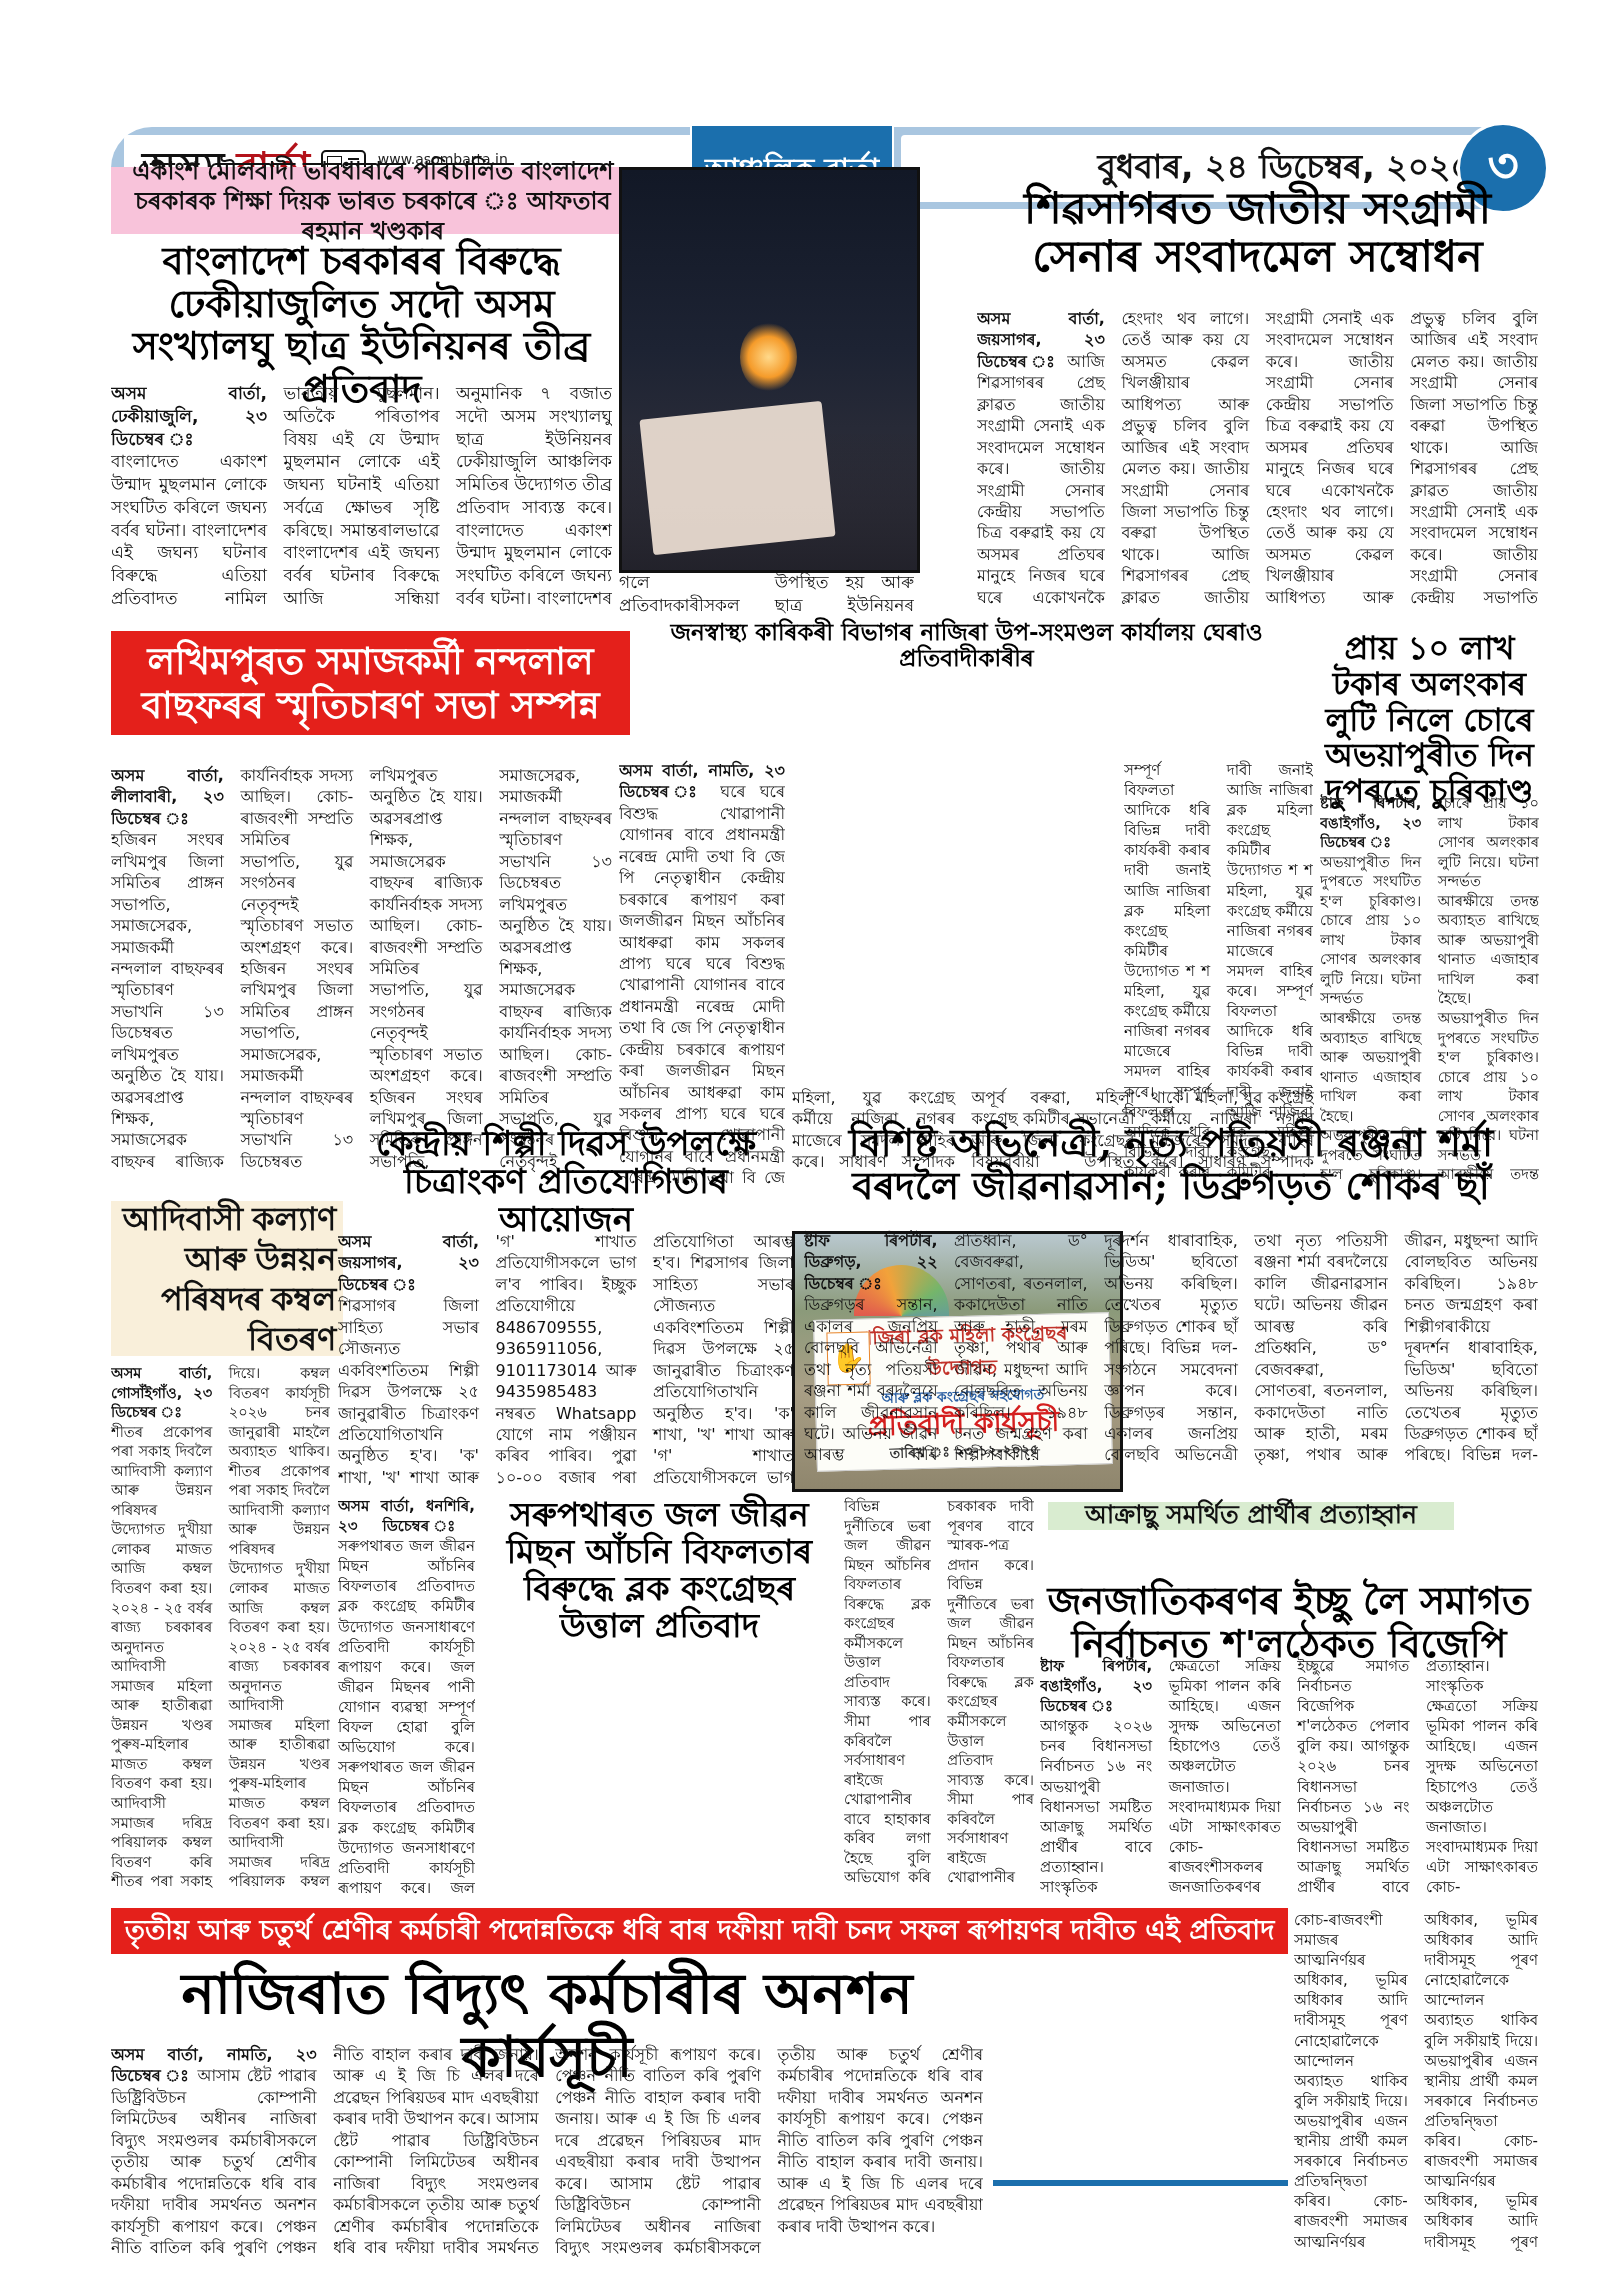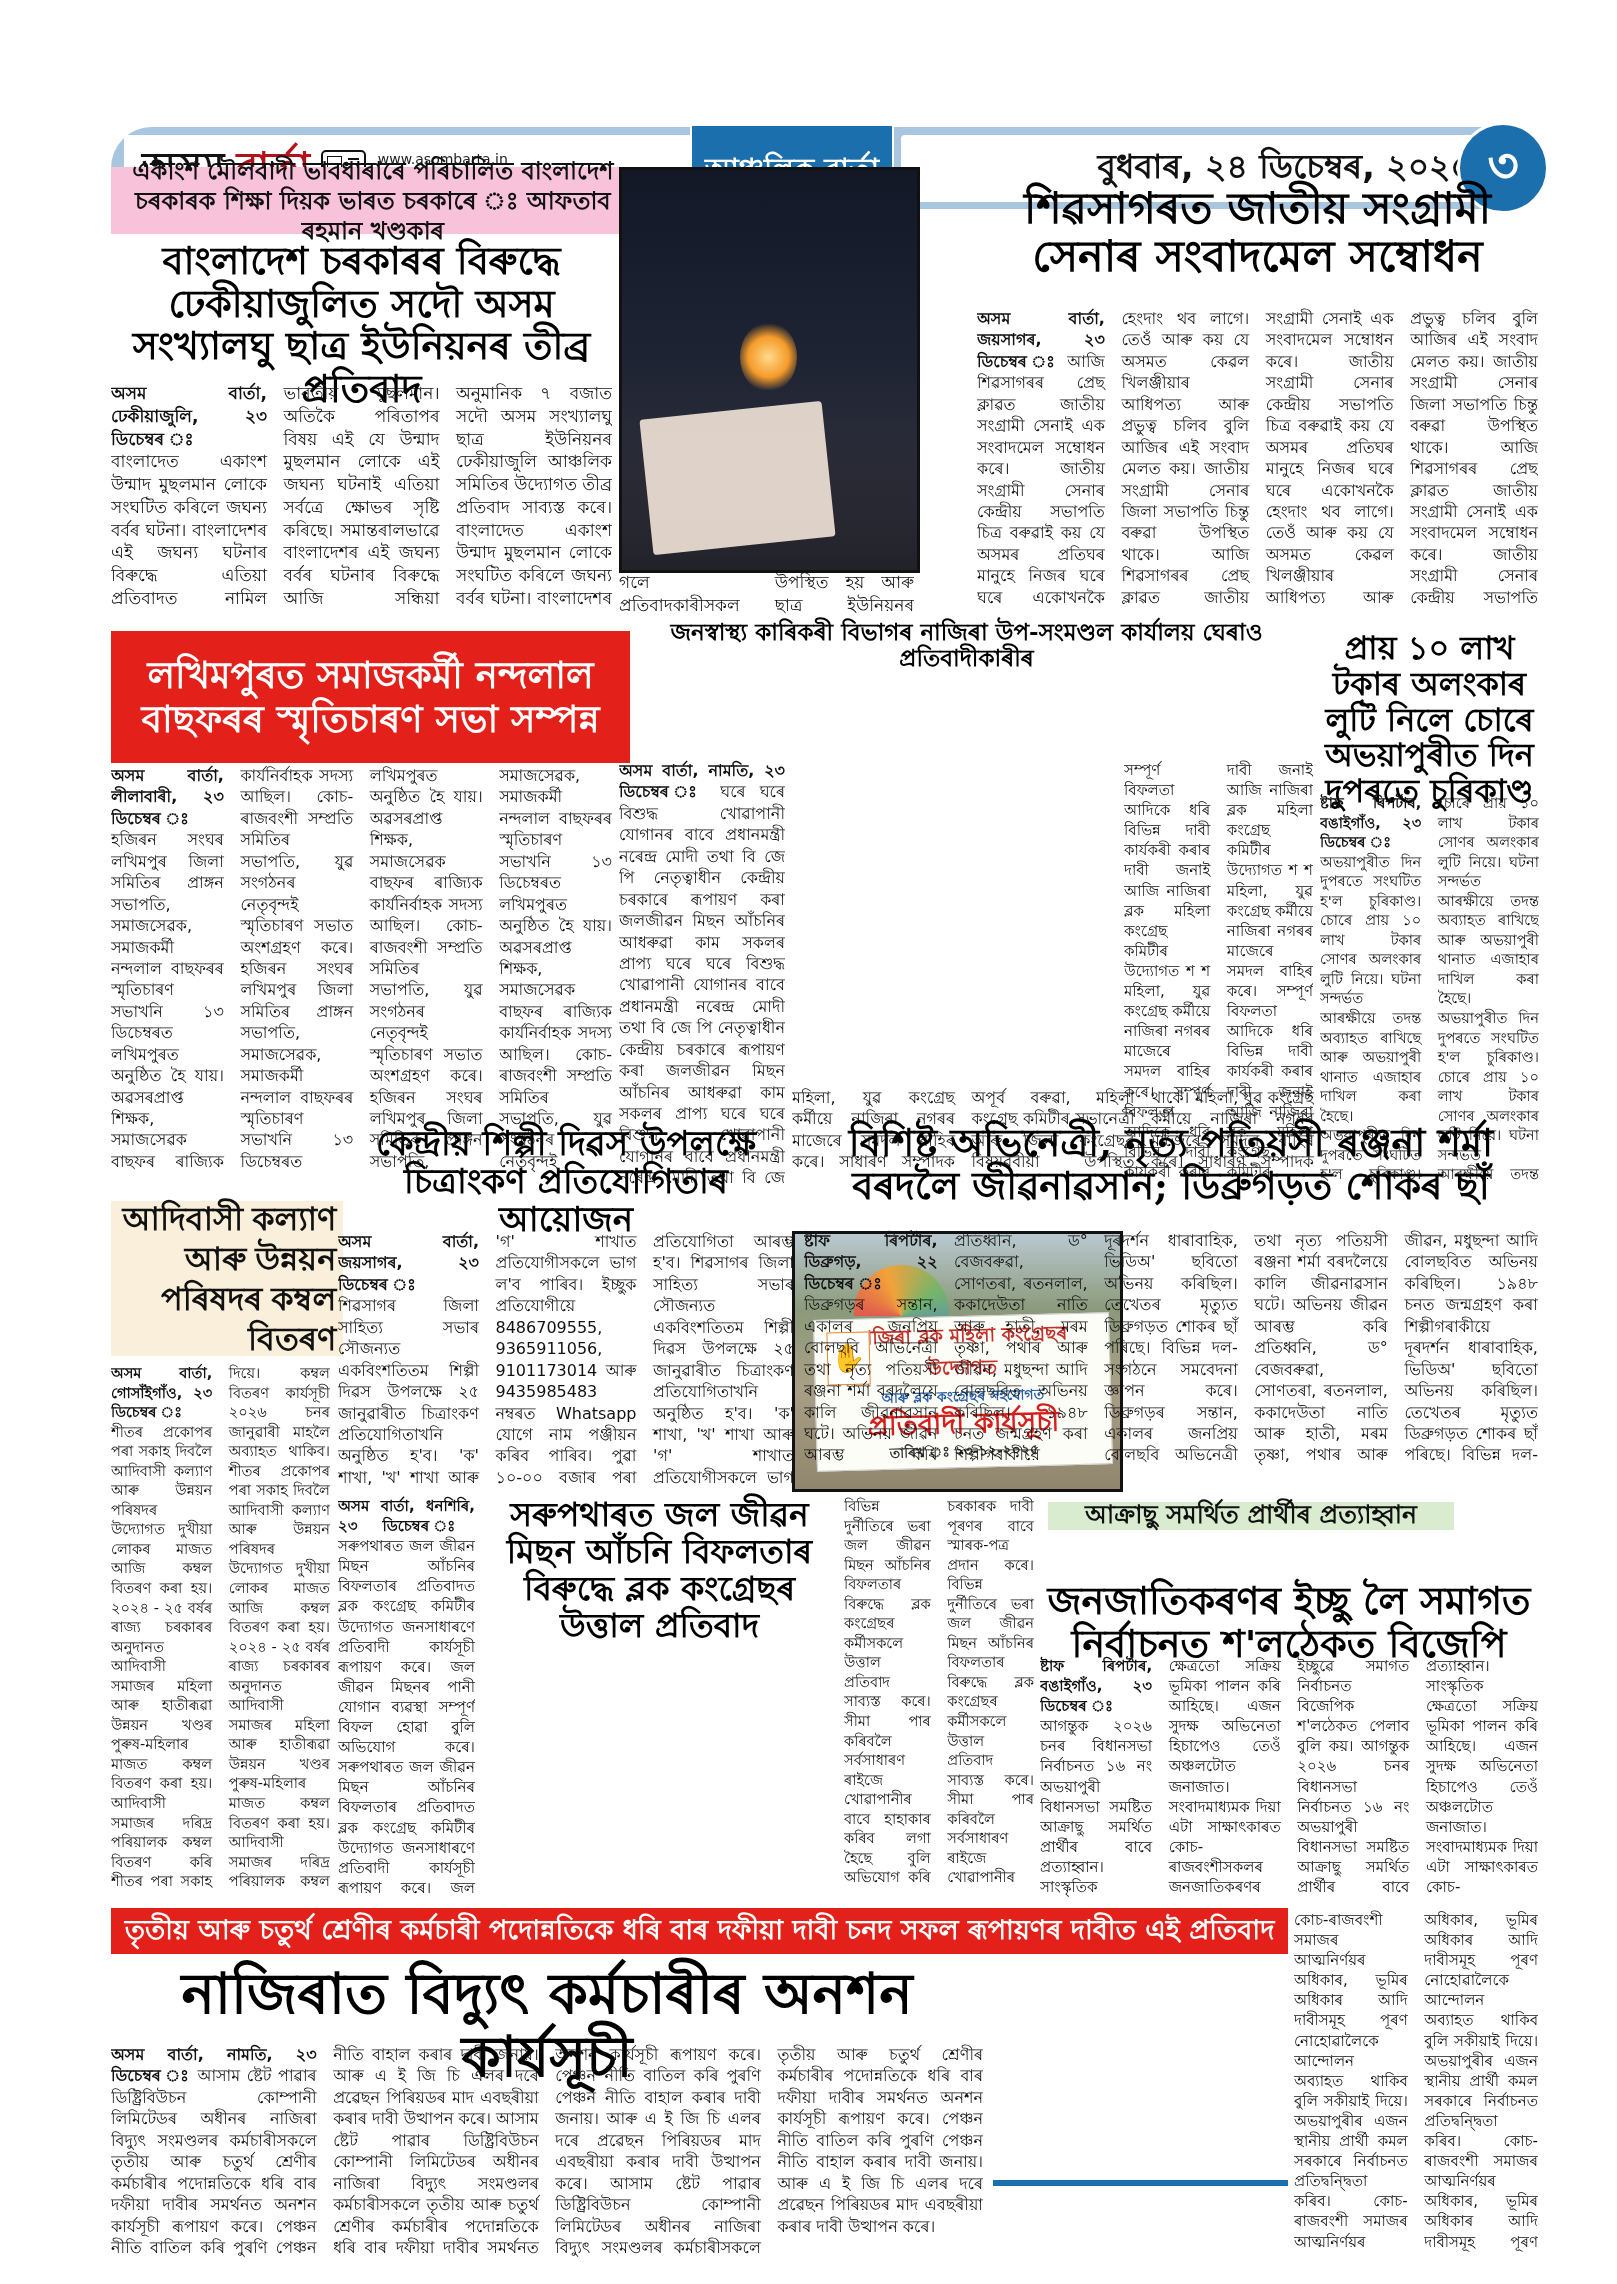--- a/index.html
+++ b/index.html
@@ -105,21 +105,21 @@
   </div>
 
   <div class="abs hl" style="left:977px;top:184px;width:561px;height:117px;font-size:43px;">
     <span>শিৱসাগৰত জাতীয় সংগ্ৰামী সেনাৰ সংবাদমেল সম্বোধন</span>
   </div>
   <div class="abs body-txt" style="left:977px;top:308px;width:561px;height:317px;column-count:4;font-size:16px;">
     <span class="byline">অসম বাৰ্তা, জয়সাগৰ, ২৩ ডিচেম্বৰ ঃ </span>
     <span>আজি শিৱসাগৰৰ প্ৰেছ ক্লাৱত জাতীয় সংগ্ৰামী সেনাই এক সংবাদমেল সম্বোধন কৰে। জাতীয় সংগ্ৰামী সেনাৰ কেন্দ্ৰীয় সভাপতি চিত্ৰ বৰুৱাই কয় যে অসমৰ প্ৰতিঘৰ মানুহে নিজৰ ঘৰে ঘৰে একোখনকৈ হেংদাং থব লাগে। তেওঁ আৰু কয় যে অসমত কেৱল খিলঞ্জীয়াৰ আধিপত্য আৰু প্ৰভুত্ব চলিব বুলি আজিৰ এই সংবাদ মেলত কয়। জাতীয় সংগ্ৰামী সেনাৰ জিলা সভাপতি চিন্তু বৰুৱা উপস্থিত থাকে। আজি শিৱসাগৰৰ প্ৰেছ ক্লাৱত জাতীয় সংগ্ৰামী সেনাই এক সংবাদমেল সম্বোধন কৰে। জাতীয় সংগ্ৰামী সেনাৰ কেন্দ্ৰীয় সভাপতি চিত্ৰ বৰুৱাই কয় যে অসমৰ প্ৰতিঘৰ মানুহে নিজৰ ঘৰে ঘৰে একোখনকৈ হেংদাং থব লাগে। তেওঁ আৰু কয় যে অসমত কেৱল খিলঞ্জীয়াৰ আধিপত্য আৰু প্ৰভুত্ব চলিব বুলি আজিৰ এই সংবাদ মেলত কয়। জাতীয় সংগ্ৰামী সেনাৰ জিলা সভাপতি চিন্তু বৰুৱা উপস্থিত থাকে। আজি শিৱসাগৰৰ প্ৰেছ ক্লাৱত জাতীয় সংগ্ৰামী সেনাই এক সংবাদমেল সম্বোধন কৰে। জাতীয় সংগ্ৰামী সেনাৰ কেন্দ্ৰীয় সভাপতি চিত্ৰ বৰুৱাই কয় যে অসমৰ প্ৰতিঘৰ মানুহে নিজৰ ঘৰে ঘৰে একোখনকৈ হেংদাং থব লাগে। তেওঁ আৰু কয় যে অসমত কেৱল খিলঞ্জীয়াৰ আধিপত্য আৰু প্ৰভুত্ব চলিব বুলি আজিৰ এই সংবাদ মেলত কয়। জাতীয় সংগ্ৰামী সেনাৰ জিলা সভাপতি চিন্তু বৰুৱা উপস্থিত থাকে। আজি শিৱসাগৰৰ প্ৰেছ ক্লাৱত জাতীয় সংগ্ৰামী সেনাই এক সংবাদমেল সম্বোধন কৰে। জাতীয় সংগ্ৰামী সেনাৰ কেন্দ্ৰীয় সভাপতি চিত্ৰ বৰুৱাই কয় যে অসমৰ প্ৰতিঘৰ মানুহে নিজৰ ঘৰে ঘৰে একোখনকৈ হেংদাং থব লাগে। তেওঁ আৰু কয় যে অসমত কেৱল খিলঞ্জীয়াৰ আধিপত্য আৰু প্ৰভুত্ব চলিব বুলি আজিৰ এই সংবাদ মেলত কয়। জাতীয় সংগ্ৰামী সেনাৰ জিলা সভাপতি চিন্তু বৰুৱা উপস্থিত থাকে।</span>
   </div>
 
-  <div class="abs box-red" style="left:111px;top:631px;width:501px;height:132px;font-size:37px;padding:0 9px;">
+  <div class="abs box-red" style="left:111px;top:631px;width:501px;height:104px;font-size:37px;padding:0 9px;">
     <span>লখিমপুৰত সমাজকৰ্মী নন্দলাল বাছফৰৰ স্মৃতিচাৰণ সভা সম্পন্ন</span>
   </div>
   <div class="abs body-txt" style="left:111px;top:765px;width:501px;height:428px;column-count:4;font-size:16px;">
     <span class="byline">অসম বাৰ্তা, লীলাবাৰী, ২৩ ডিচেম্বৰ ঃ </span>
     <span>হজিৰন সংঘৰ লখিমপুৰ জিলা সমিতিৰ প্ৰাঙ্গন সভাপতি, সমাজসেৱক, সমাজকৰ্মী নন্দলাল বাছফৰৰ স্মৃতিচাৰণ সভাখনি ১৩ ডিচেম্বৰত লখিমপুৰত অনুষ্ঠিত হৈ যায়। অৱসৰপ্ৰাপ্ত শিক্ষক, সমাজসেৱক বাছফৰ ৰাজ্যিক কাৰ্যনিৰ্বাহক সদস্য আছিল। কোচ-ৰাজবংশী সম্প্ৰতি সমিতিৰ সভাপতি, যুৱ সংগঠনৰ নেতৃবৃন্দই স্মৃতিচাৰণ সভাত অংশগ্ৰহণ কৰে। হজিৰন সংঘৰ লখিমপুৰ জিলা সমিতিৰ প্ৰাঙ্গন সভাপতি, সমাজসেৱক, সমাজকৰ্মী নন্দলাল বাছফৰৰ স্মৃতিচাৰণ সভাখনি ১৩ ডিচেম্বৰত লখিমপুৰত অনুষ্ঠিত হৈ যায়। অৱসৰপ্ৰাপ্ত শিক্ষক, সমাজসেৱক বাছফৰ ৰাজ্যিক কাৰ্যনিৰ্বাহক সদস্য আছিল। কোচ-ৰাজবংশী সম্প্ৰতি সমিতিৰ সভাপতি, যুৱ সংগঠনৰ নেতৃবৃন্দই স্মৃতিচাৰণ সভাত অংশগ্ৰহণ কৰে। হজিৰন সংঘৰ লখিমপুৰ জিলা সমিতিৰ প্ৰাঙ্গন সভাপতি, সমাজসেৱক, সমাজকৰ্মী নন্দলাল বাছফৰৰ স্মৃতিচাৰণ সভাখনি ১৩ ডিচেম্বৰত লখিমপুৰত অনুষ্ঠিত হৈ যায়। অৱসৰপ্ৰাপ্ত শিক্ষক, সমাজসেৱক বাছফৰ ৰাজ্যিক কাৰ্যনিৰ্বাহক সদস্য আছিল। কোচ-ৰাজবংশী সম্প্ৰতি সমিতিৰ সভাপতি, যুৱ সংগঠনৰ নেতৃবৃন্দই স্মৃতিচাৰণ সভাত অংশগ্ৰহণ কৰে। হজিৰন সংঘৰ লখিমপুৰ জিলা সমিতিৰ প্ৰাঙ্গন সভাপতি, সমাজসেৱক, সমাজকৰ্মী নন্দলাল বাছফৰৰ স্মৃতিচাৰণ সভাখনি ১৩ ডিচেম্বৰত লখিমপুৰত অনুষ্ঠিত হৈ যায়। অৱসৰপ্ৰাপ্ত শিক্ষক, সমাজসেৱক বাছফৰ ৰাজ্যিক কাৰ্যনিৰ্বাহক সদস্য আছিল। কোচ-ৰাজবংশী সম্প্ৰতি সমিতিৰ সভাপতি, যুৱ সংগঠনৰ নেতৃবৃন্দই স্মৃতিচাৰণ সভাত অংশগ্ৰহণ কৰে। হজিৰন সংঘৰ লখিমপুৰ জিলা সমিতিৰ প্ৰাঙ্গন সভাপতি, সমাজসেৱক, সমাজকৰ্মী নন্দলাল বাছফৰৰ স্মৃতিচাৰণ সভাখনি ১৩ ডিচেম্বৰত লখিমপুৰত অনুষ্ঠিত হৈ যায়। অৱসৰপ্ৰাপ্ত শিক্ষক, সমাজসেৱক বাছফৰ ৰাজ্যিক কাৰ্যনিৰ্বাহক সদস্য আছিল। কোচ-ৰাজবংশী সম্প্ৰতি সমিতিৰ সভাপতি, যুৱ সংগঠনৰ নেতৃবৃন্দই স্মৃতিচাৰণ সভাত অংশগ্ৰহণ কৰে। হজিৰন সংঘৰ লখিমপুৰ জিলা সমিতিৰ প্ৰাঙ্গন সভাপতি, সমাজসেৱক, সমাজকৰ্মী নন্দলাল বাছফৰৰ স্মৃতিচাৰণ সভাখনি ১৩ ডিচেম্বৰত লখিমপুৰত অনুষ্ঠিত হৈ যায়। অৱসৰপ্ৰাপ্ত শিক্ষক, সমাজসেৱক বাছফৰ ৰাজ্যিক কাৰ্যনিৰ্বাহক সদস্য আছিল। কোচ-ৰাজবংশী সম্প্ৰতি সমিতিৰ সভাপতি, যুৱ সংগঠনৰ নেতৃবৃন্দই স্মৃতিচাৰণ সভাত অংশগ্ৰহণ কৰে। হজিৰন সংঘৰ লখিমপুৰ জিলা সমিতিৰ প্ৰাঙ্গন সভাপতি, সমাজসেৱক, সমাজকৰ্মী নন্দলাল বাছফৰৰ স্মৃতিচাৰণ সভাখনি ১৩ ডিচেম্বৰত লখিমপুৰত অনুষ্ঠিত হৈ যায়। অৱসৰপ্ৰাপ্ত শিক্ষক, সমাজসেৱক বাছফৰ ৰাজ্যিক কাৰ্যনিৰ্বাহক সদস্য আছিল। কোচ-ৰাজবংশী সম্প্ৰতি সমিতিৰ সভাপতি, যুৱ সংগঠনৰ নেতৃবৃন্দই স্মৃতিচাৰণ সভাত অংশগ্ৰহণ কৰে।</span>
   </div>
 
   <div class="abs hl" style="left:619px;top:619px;width:695px;height:30px;font-size:23px;">
     <span>জনস্বাস্থ্য কাৰিকৰী বিভাগৰ নাজিৰা উপ-সংমণ্ডল কাৰ্যালয় ঘেৰাও প্ৰতিবাদীকাৰীৰ</span>
   </div>

